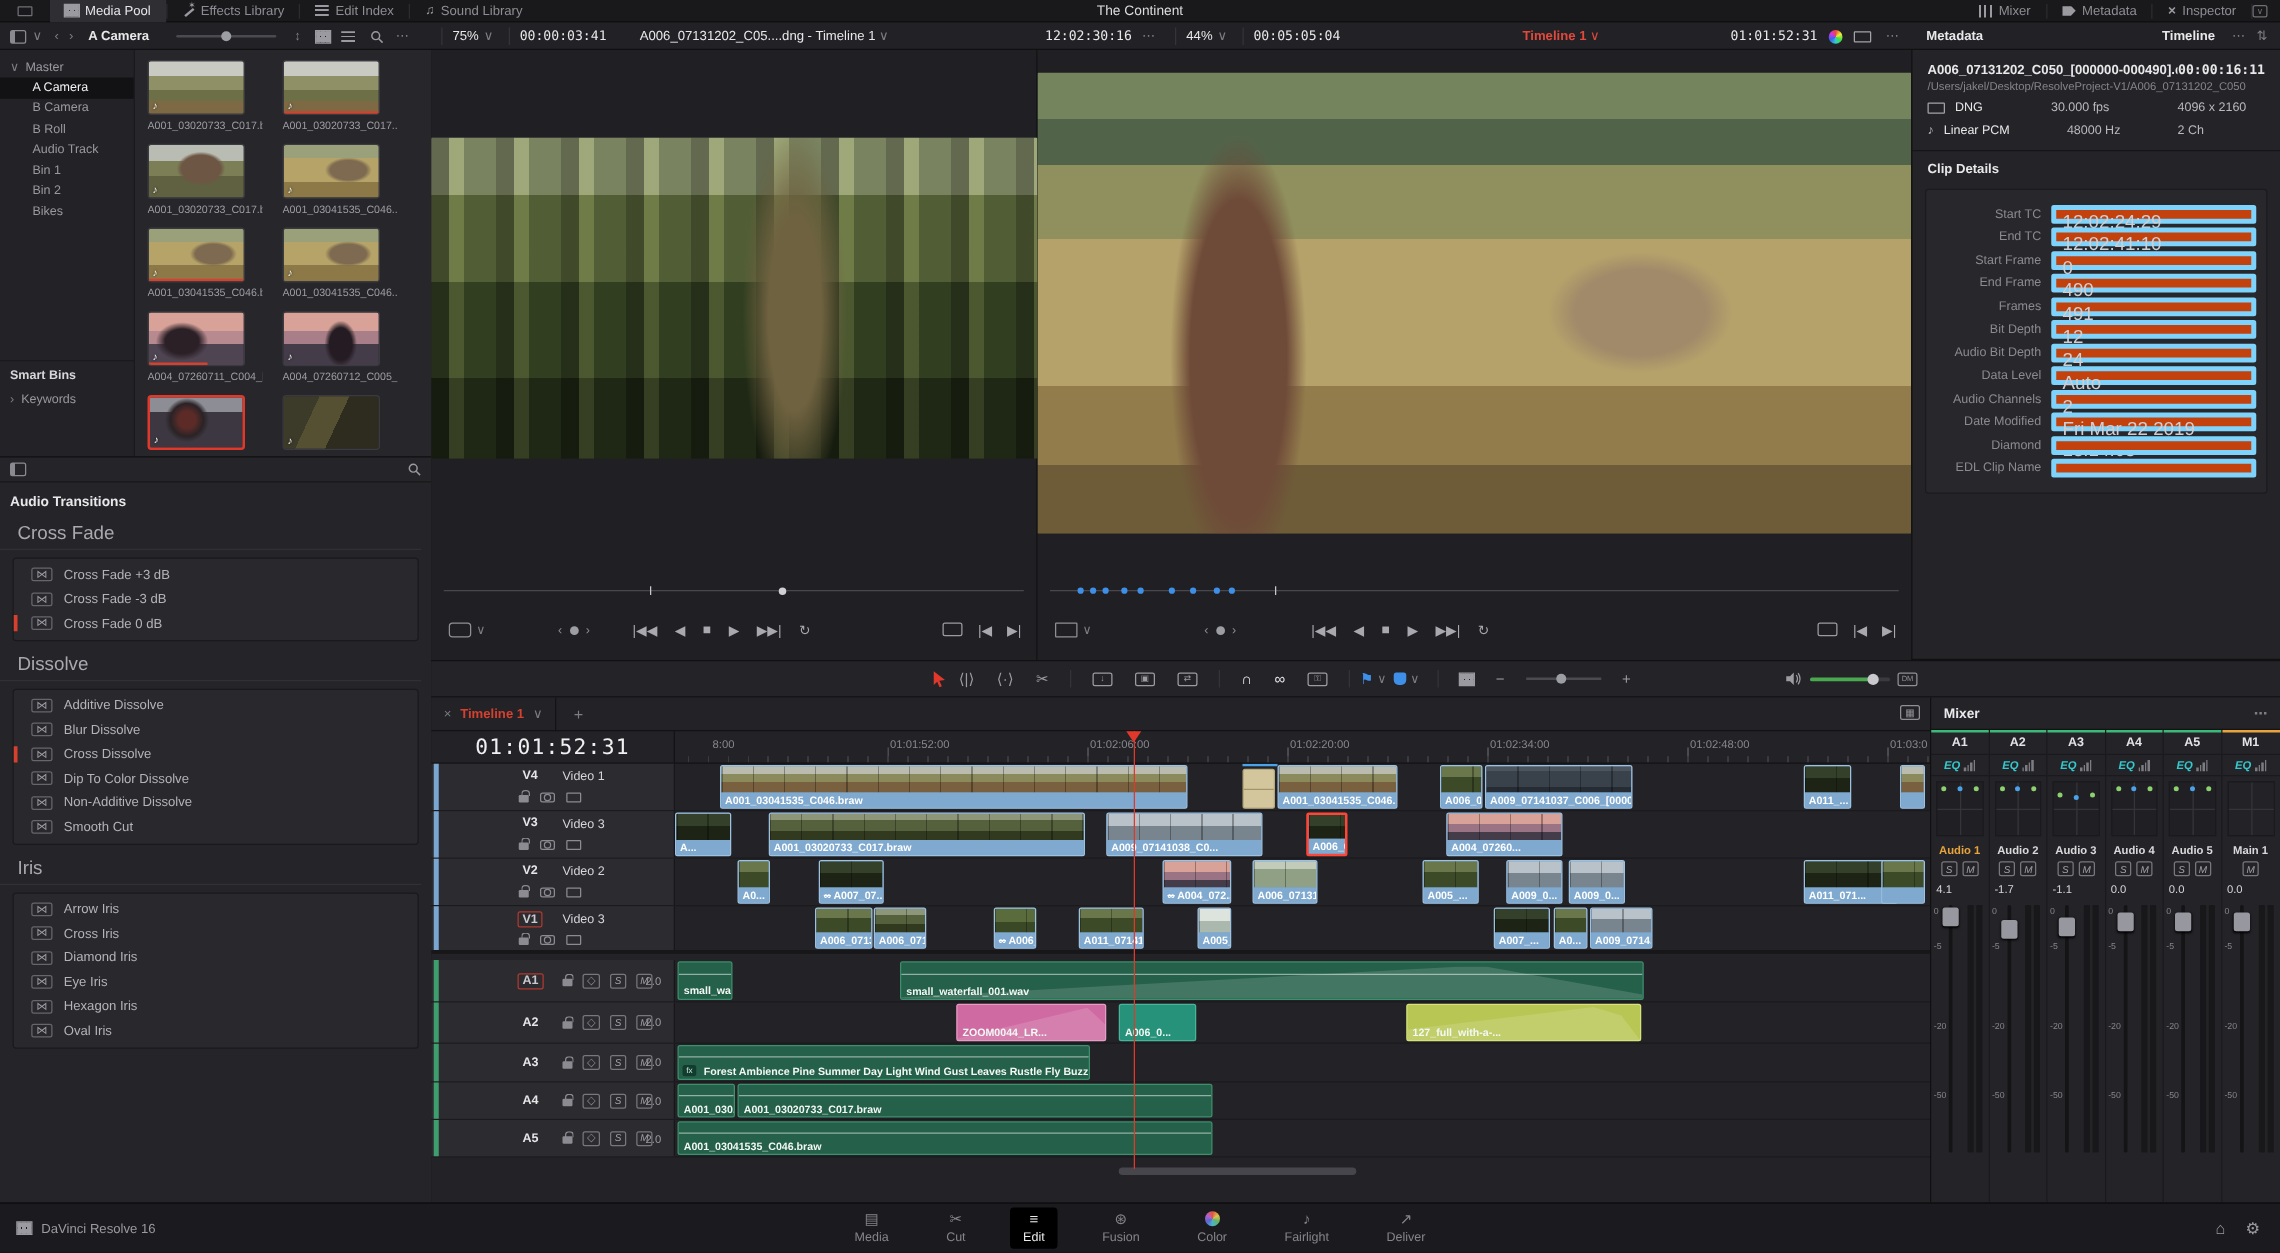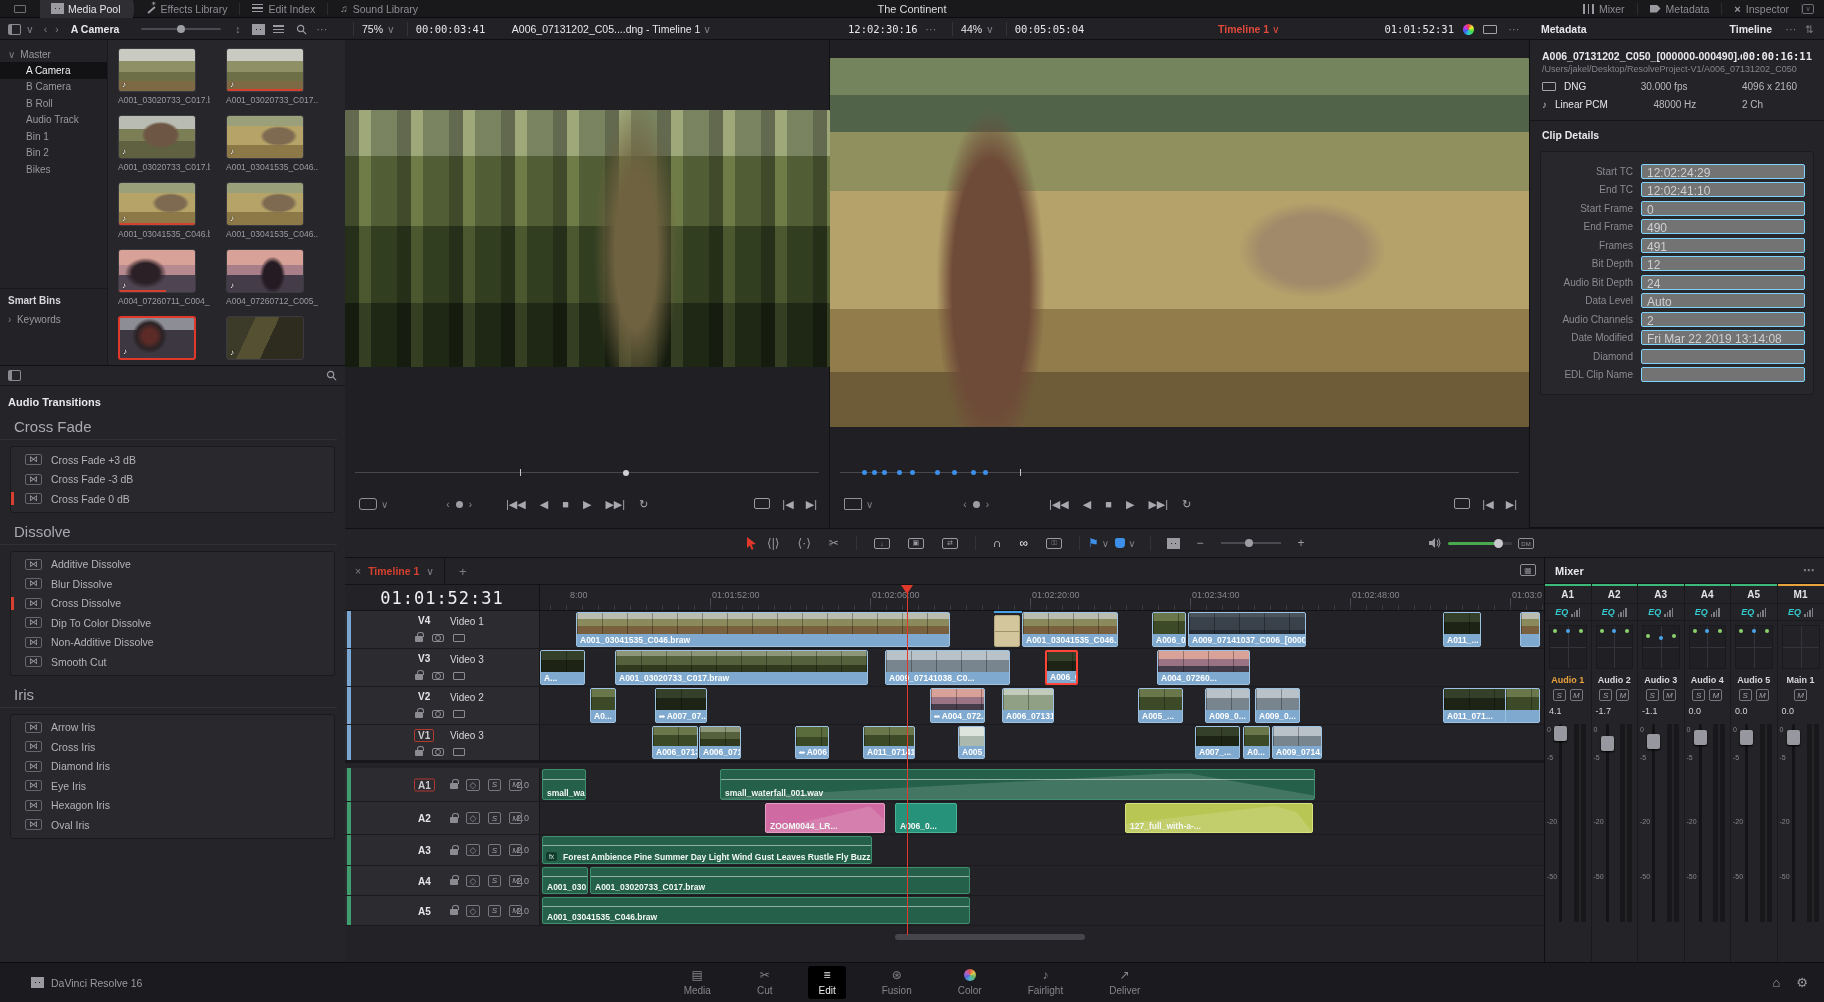--- a/index.html
+++ b/index.html
@@ -91,21 +91,21 @@
   
   #meta{position:absolute;left:1529px;top:40px;width:295px;height:488px;background:#242428;border-left:1px solid #101013;border-bottom:1px solid #101013}
   #meta .name-row{display:flex;justify-content:space-between;padding:10px 12px 2px 12px;color:#e9e9eb;font-weight:bold;font-size:10.5px}
   #meta .path{padding:0 12px;color:#84848a;font-size:9px;white-space:nowrap;overflow:hidden}
   .meta-fmt{display:flex;align-items:center;gap:8px;padding:7px 12px 0 12px}
   .meta-fmt .c2{width:70px;margin-left:auto}
   .meta-sec{border-top:1px solid #151518;margin-top:10px;padding:8px 12px;color:#e8e8ea;font-weight:bold;font-size:10.5px}
   #clip-details{margin:2px 10px;background:#28282c;border:1px solid #1b1b1e;border-radius:3px;padding:8px 8px}
   .cd-row{display:flex;align-items:center;margin:3.5px 0}
   .cd-label{width:92px;text-align:right;color:#8a8a90;padding-right:8px}
-  .cd-val{flex:1;height:15px;background:#737373;border:1px solid #7dd3fc;border-radius:2px;color:#cfcfd3;padding:1px 5px;font-size:12px}
+  .cd-val{flex:1;height:15px;background:#c2410c;border:4px solid #7dd3fc;border-radius:2px;color:#cfcfd3;padding:1px 5px;font-size:15px}
   
   #edittools{position:absolute;left:345px;top:528px;width:1479px;height:30px;background:#242428;border-top:1px solid #111113;border-bottom:1px solid #111113;display:flex;align-items:center;color:#9b9ba1}
   .et{margin:0 9px;font-size:12px}
   .et.on{color:#e9e9eb}
   .et-box{width:16px;height:11px;border:1px solid #9b9ba1;border-radius:2px;font-size:7px;display:flex;align-items:center;justify-content:center}
   .flag-ic{color:#3e8fe8;font-size:12px}
   .mark-ic{width:10px;height:10px;border-radius:2px 2px 4px 4px;background:#3e8fe8}
   .zoom-slider{position:relative;width:60px;height:2px;background:#4a4a50;margin:0 8px}
   .zoom-slider .knob{position:absolute;top:-3px;left:24px;width:8px;height:8px;border-radius:50%;background:#9d9da4}
   .vol-slider{position:relative;width:64px;height:3px;background:#3f9142;background:linear-gradient(90deg,#4aa84e 0 78%,#3a3a40 78%);margin:0 6px;border-radius:2px}
@@ -194,21 +194,21 @@
   .strip .smrow{display:flex;justify-content:center;gap:4px;padding:2px 0 3px}
   .strip .val{color:#d6d6da;font-size:9px;padding:2px 0 0 4px}
   .fader{position:relative;height:210px;margin-top:2px}
   .fader .rail{position:absolute;left:14px;top:6px;bottom:6px;width:3px;background:#141416;border-radius:2px}
   .fader .fh{position:absolute;left:9px;top:14px;width:13px;height:15px;background:#97979f;border-radius:2px;box-shadow:0 1px 2px #000}
   .fader .m1,.fader .m2{position:absolute;top:6px;bottom:6px;width:5px;background:#18181b;border-radius:1px}
   .fader .m1{right:12px}.fader .m2{right:5px}
   .fscale{position:absolute;left:2px;font-size:7px;color:#85858b}
   
   #nav{position:absolute;left:0;top:962px;width:1824px;height:40px;background:#1b1b1f;border-top:1px solid #0d0d0f;display:flex;align-items:center}
-  #nav-brand{display:flex;align-items:center;gap:8px;margin-left:32px;color:#9a9aa0;font-size:10.5px}
+  #nav-brand{display:flex;align-items:center;gap:8px;margin-left:14px;color:#9a9aa0;font-size:10.5px}
   #nav-pages{position:absolute;left:0;right:0;display:flex;justify-content:center;gap:26px}
   .page{display:flex;flex-direction:column;align-items:center;gap:2px;color:#84848a;font-size:10px;padding:3px 10px;border-radius:3px}
   .page .pic{font-size:12px;line-height:12px;height:14px}
   .page.active{background:#000;color:#ececee}
   .cwheel{width:12px;height:12px;border-radius:50%;background:conic-gradient(#e05544,#e0c24e,#5fb36a,#4fb3c6,#5668d6,#b75fc9,#e05544)}
   #nav-right{margin-left:auto;display:flex;gap:16px;margin-right:16px;color:#9a9aa0;font-size:13px}
 </style>
 </head>
 <body>
 
@@ -278,21 +278,21 @@
   <div class="tb-sec" style="left:345px;width:485px">
     <span class="vline"></span>
     <span class="wht">75%</span>
     <span class="dim" style="margin:0 4px">∨</span>
     <span class="vline"></span>
     <span class="tc wht">00:00:03:41</span>
     <span class="wht" style="position:absolute;left:50%;transform:translateX(-38%);white-space:nowrap"><span>A006_07131202_C05....dng - Timeline 1</span> <span class="dim">∨</span></span>
   </div>
 
   <div class="tb-sec" style="left:830px;width:699px">
-    <span class="tc wht" style="margin-left:18px">12:02:30:16</span>
+    <span class="tc wht" style="margin-left:6px">12:02:30:16</span>
     <span class="dim" style="margin:0 8px">⋯</span>
     <span class="vline"></span>
     <span class="wht">44%</span>
     <span class="dim" style="margin:0 4px">∨</span>
     <span class="vline"></span>
     <span class="tc wht">00:05:05:04</span>
     <span class="red" style="position:absolute;left:388px;white-space:nowrap"><b>Timeline 1</b> <span>∨</span></span>
     <span class="tc wht" style="position:absolute;right:75px">01:01:52:31</span>
     <span class="cc-wheel" style="position:absolute;right:55px"></span>
     <span class="i-display" style="position:absolute;right:32px"></span>

